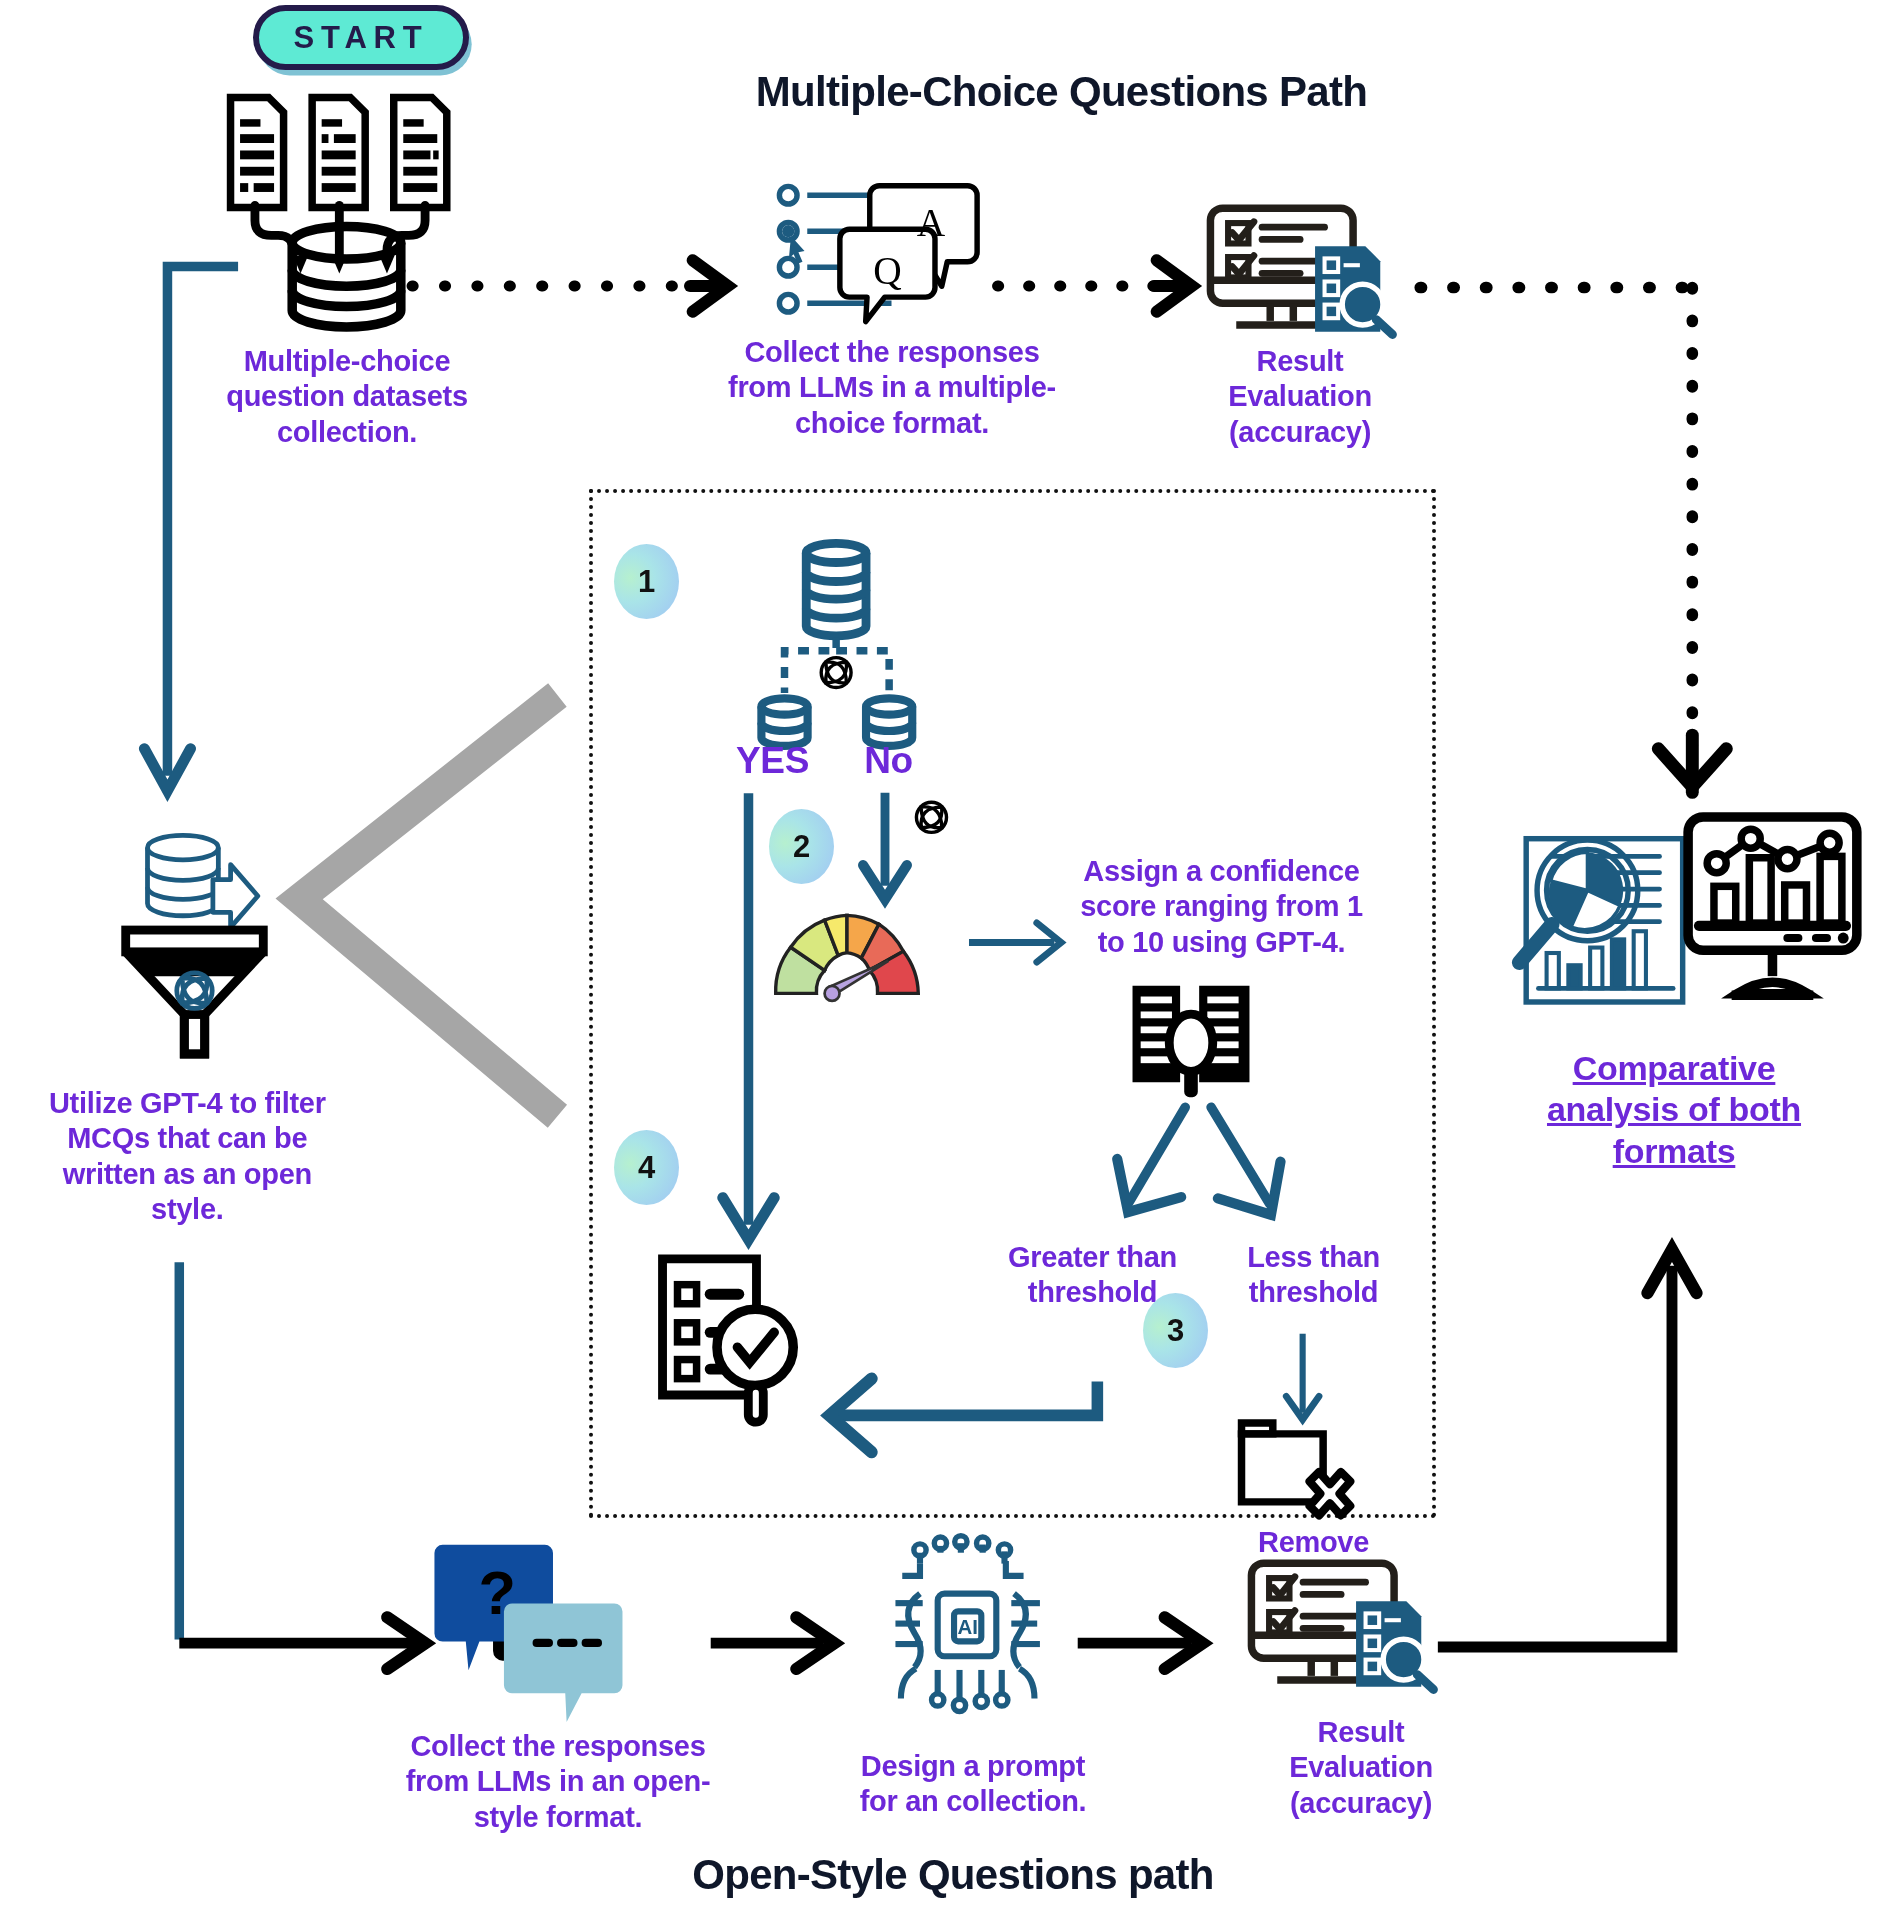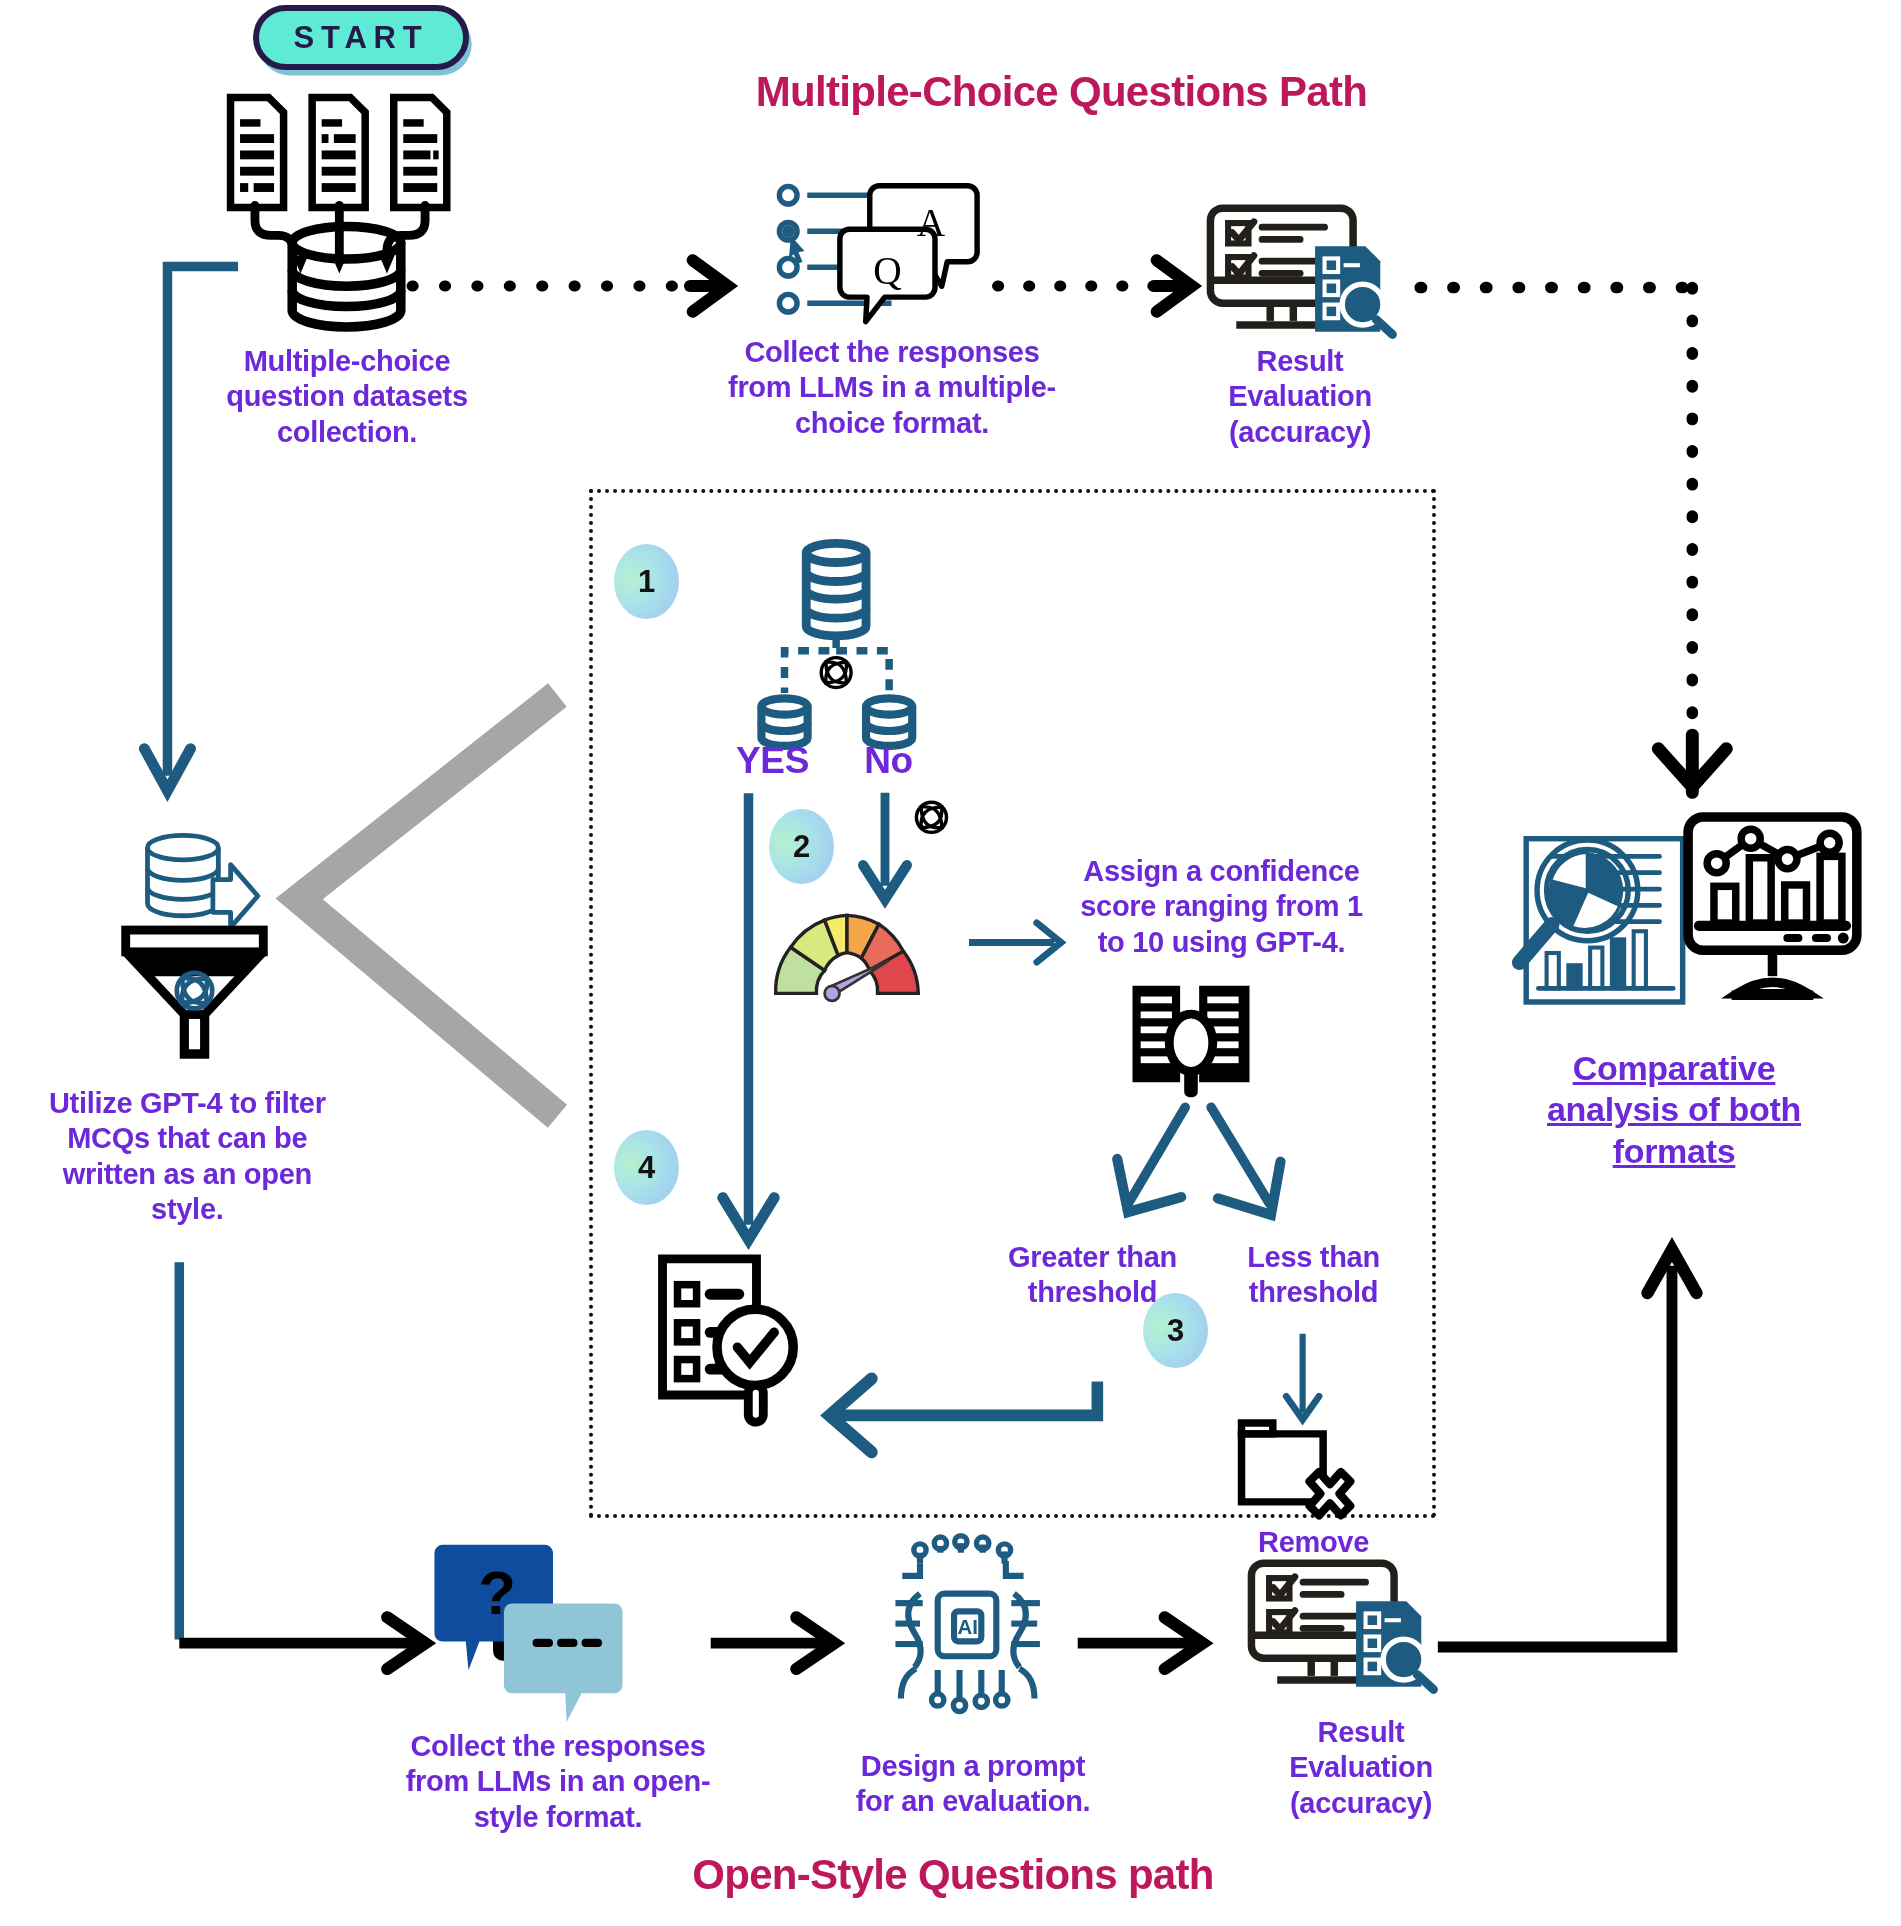--- a/index.html
+++ b/index.html
@@ -13,21 +13,21 @@
     font-weight:bold;
     color:#6d28d9;
     line-height:1.22;
     letter-spacing:-0.3px;
   }
   .pathtitle{
     position:absolute;
     text-align:center;
     font-family:"Liberation Sans", sans-serif;
     font-weight:bold;
-    color:#be185d;
+    color:#0f172a;
     font-size:42px;
     letter-spacing:-0.7px;
     white-space:nowrap;
   }
   .startbtn{
     position:absolute;
     display:flex;align-items:center;justify-content:center;
     background:#5eead4;
     border:6.1px solid #241b4a;
     border-radius:41px;
@@ -527,21 +527,21 @@
       <circle cx="190" cy="22" r="9"></circle>
       <circle cx="92" cy="242" r="9"></circle>
         <circle cx="124" cy="250" r="9"></circle>
       <circle cx="156" cy="244" r="9"></circle>
         <circle cx="186" cy="242" r="9"></circle>
     </g>
     <text x="136" y="146" font-family="Liberation Sans, sans-serif" font-size="30" font-weight="bold" fill="#1d5b80" text-anchor="middle">AI</text>
   </svg>
   <div class="lbl" style="left:830px;top:1729px;width:286px;font-size:29px;margin-top:20px;">
     <div>Design a prompt</div>
-    <div>for an evaluation.</div>
+    <div>for an collection.</div>
   </div>
 
   <svg class="ico" style="left:1075px;top:1613px;" width="163" height="82" viewBox="0 0 240 120">
     <path d="M4 44 H172" fill="none" stroke="#000" stroke-width="16"></path>
     <path d="M132 6 l56 38 l-56 38" fill="none" stroke="#000" stroke-width="18" stroke-linecap="round"></path>
   </svg>
 
   <svg class="ico" style="left:1246px;top:1559px;" width="197" height="136" viewBox="0 0 290 200">
     <g fill="none" stroke="#231f1a" stroke-width="11">
       <rect x="8" y="6" width="210" height="140" rx="18"></rect>

